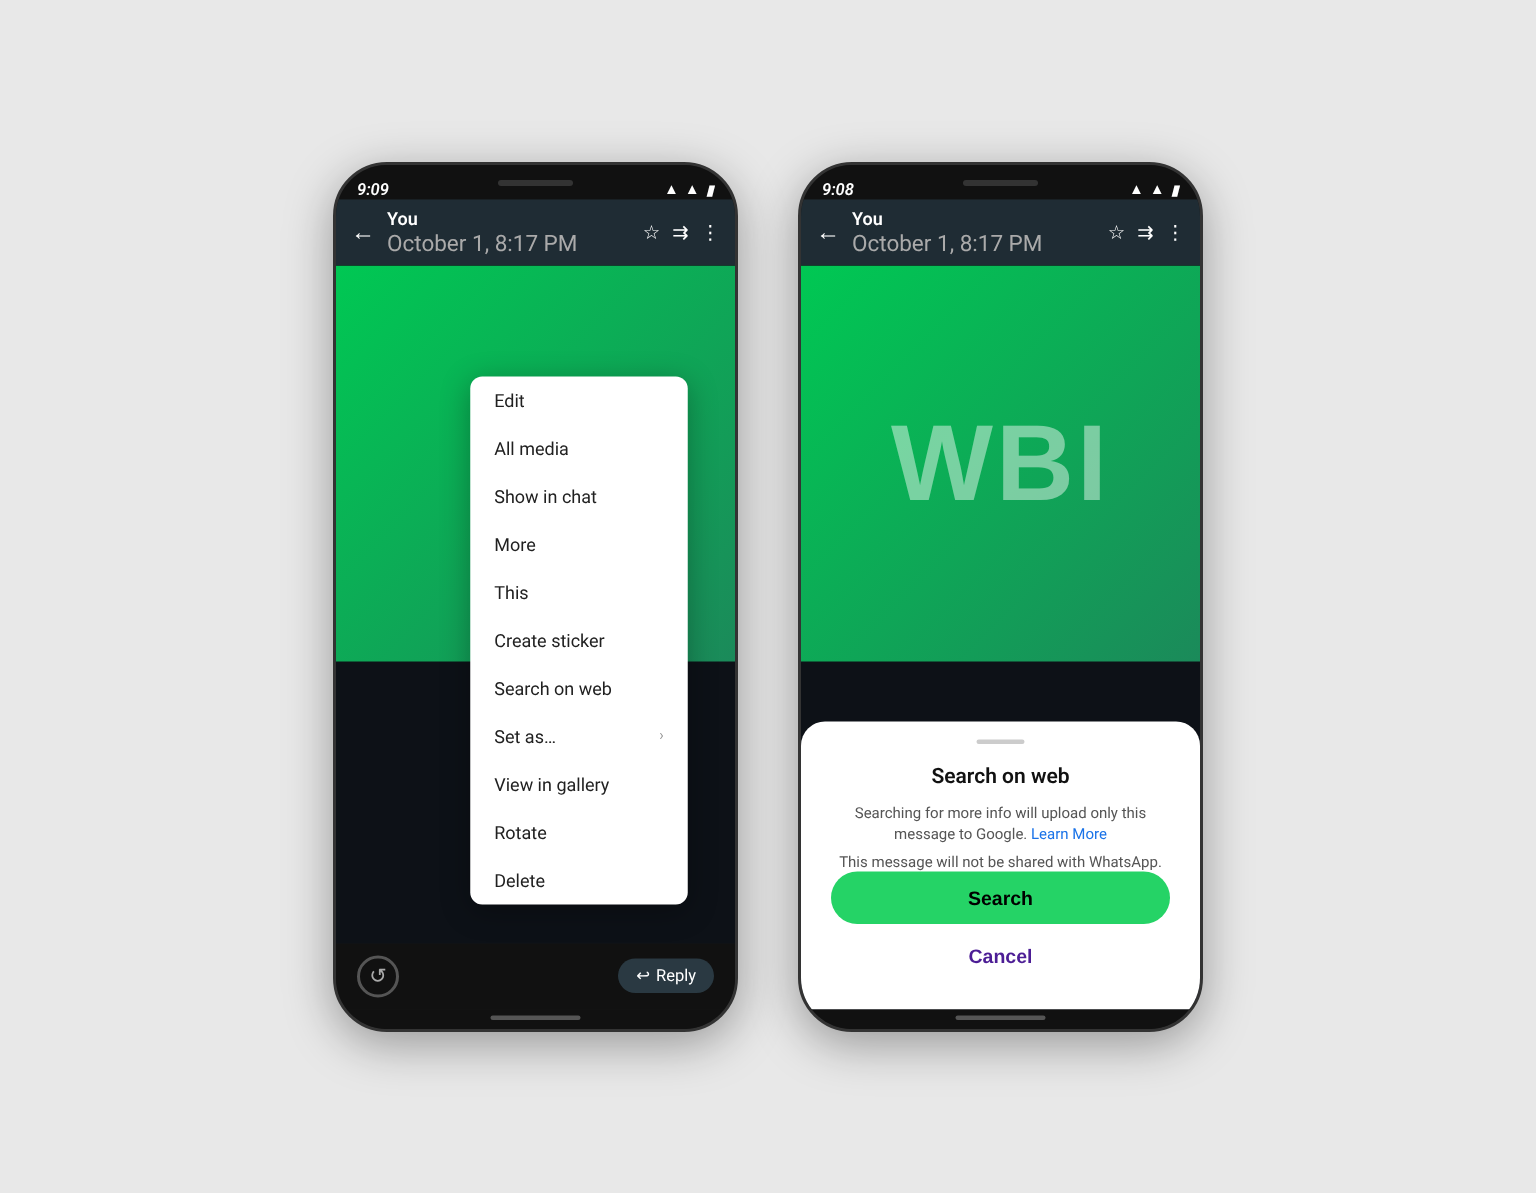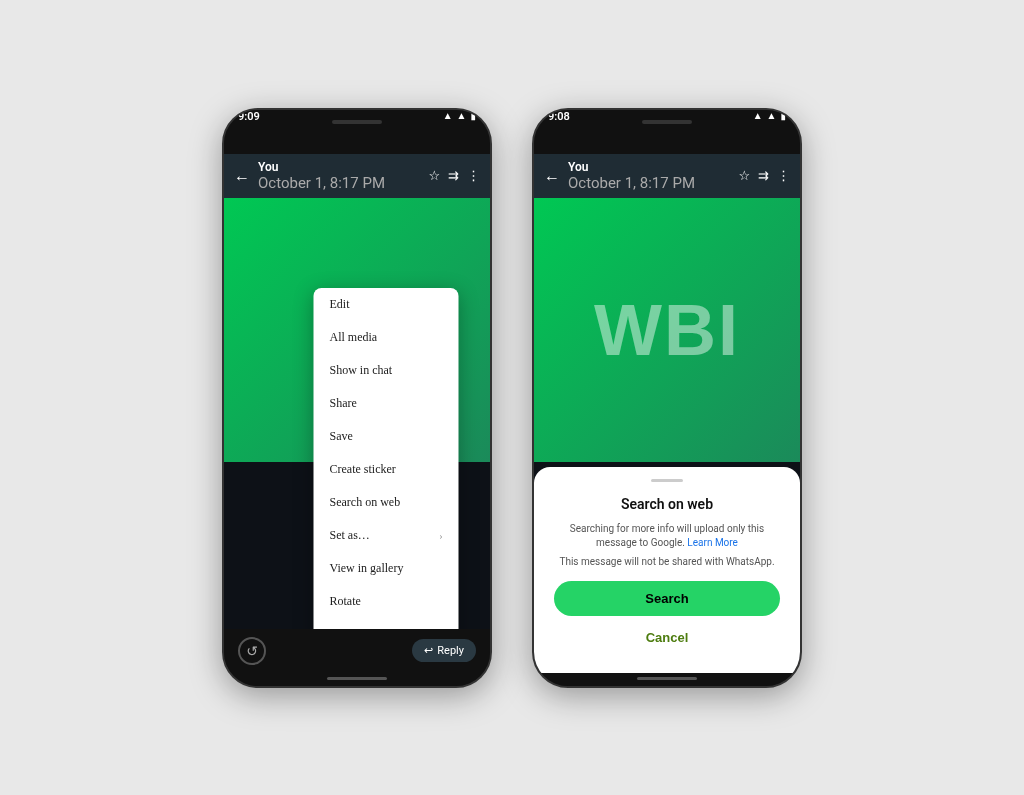--- a/index.html
+++ b/index.html
@@ -30,27 +30,28 @@
       border-radius: 36px;
       position: relative;
       box-shadow: 0 8px 32px rgba(0,0,0,0.35);
       overflow: hidden;
       border: 2px solid #333;
       display: flex;
       flex-direction: column;
     }
     .phone-notch-bar {
       width: 100%;
-      height: 44px;
+      height: 23px;
       background: #111;
       display: flex;
-      align-items: flex-start;
+      align-items: flex-end;
       justify-content: space-between;
       padding: 0 14px;
       flex-shrink: 0;
+      font-style: italic;
     }
     .phone-notch-bar .time {
       color: #fff;
       font-size: 11px;
       font-weight: 600;
     }
     .phone-notch-bar .icons {
       display: flex;
       gap: 4px;
       align-items: center;
@@ -184,30 +185,29 @@
       content: '';
       width: 60px;
       height: 3px;
       background: #555;
       border-radius: 2px;
     }
 
     
     .context-menu {
       position: absolute;
-      top: 90px;
+      top: 74px;
       left: 50%;
       transform: translateX(-30%);
       background: #fff;
       border-radius: 8px;
       box-shadow: 0 4px 20px rgba(0,0,0,0.3);
       width: 145px;
       z-index: 20;
       overflow: hidden;
-      font-family: Liberation Serif, serif;
     }
     .context-menu-item {
       padding: 9px 16px;
       font-size: 12px;
       color: #212121;
       cursor: pointer;
       display: flex;
       align-items: center;
       justify-content: space-between;
     }
@@ -250,38 +250,37 @@
     }
     .bottom-sheet-desc a {
       color: #1a73e8;
       text-decoration: none;
       margin-top: 20px;
     }
     .bottom-sheet-note {
       text-align: center;
       font-size: 10px;
       color: #555;
-      margin-bottom: 14px;
     }
     .btn-search {
       width: 100%;
       background: #25d366;
       color: #000000;
       border: none;
       border-radius: 24px;
       padding: 10px;
       font-size: 13px;
       font-weight: 600;
       cursor: pointer;
       margin-bottom: 6px;
     }
     .btn-cancel {
       width: 100%;
       background: transparent;
-      color: #4d7c0f;
+      color: #4c1d95;
       border: none;
       padding: 8px;
       font-size: 13px;
       font-weight: 600;
       cursor: pointer;
     }
   </style>
 </head>
 <body>
 
@@ -321,24 +320,24 @@
         <div class="context-menu-item">
           <span>Edit</span>
         </div>
         <div class="context-menu-item">
           <span>All media</span>
         </div>
         <div class="context-menu-item">
           <span>Show in chat</span>
         </div>
         <div class="context-menu-item">
-          <span>Share</span>
-        </div>
-        <div class="context-menu-item">
-          <span>Save</span>
+          <span>More</span>
+        </div>
+        <div class="context-menu-item">
+          <span>This</span>
         </div>
         <div class="context-menu-item">
           <span>Create sticker</span>
         </div>
         <div class="context-menu-item">
           <span>Search on web</span>
         </div>
         <div class="context-menu-item">
           <span>Set as…</span>
           <span class="chevron">›</span>

